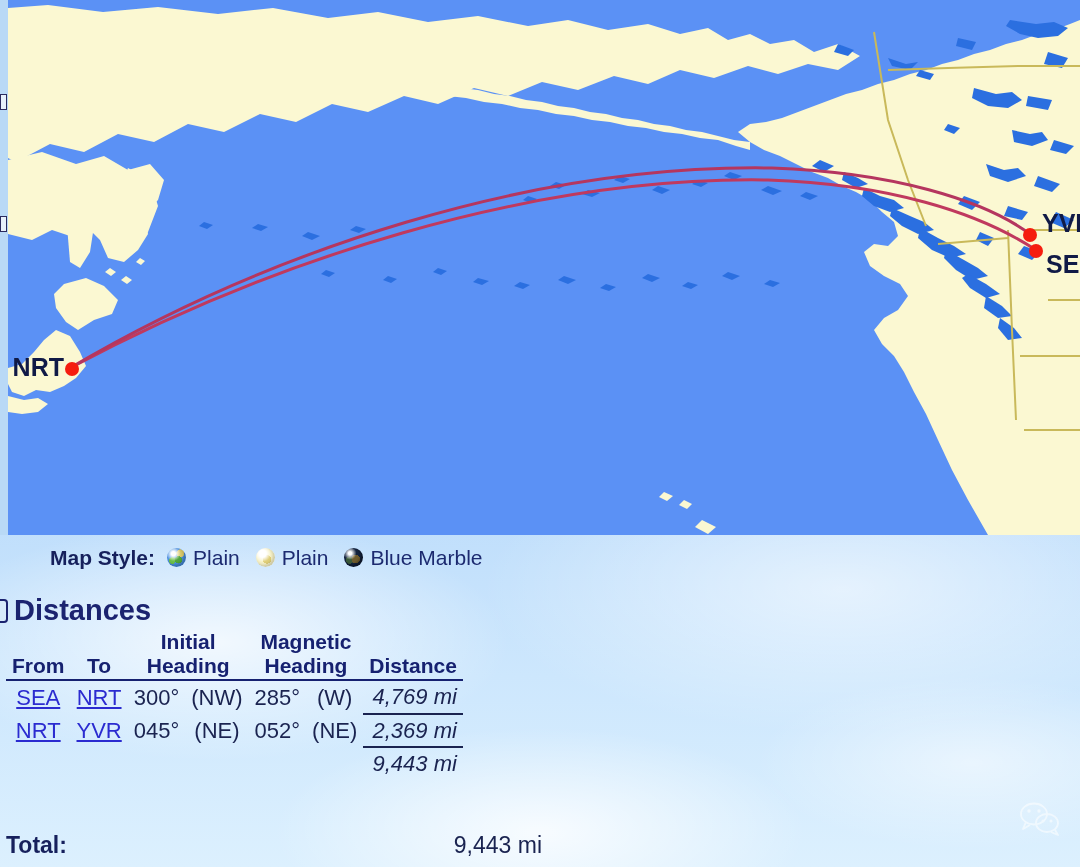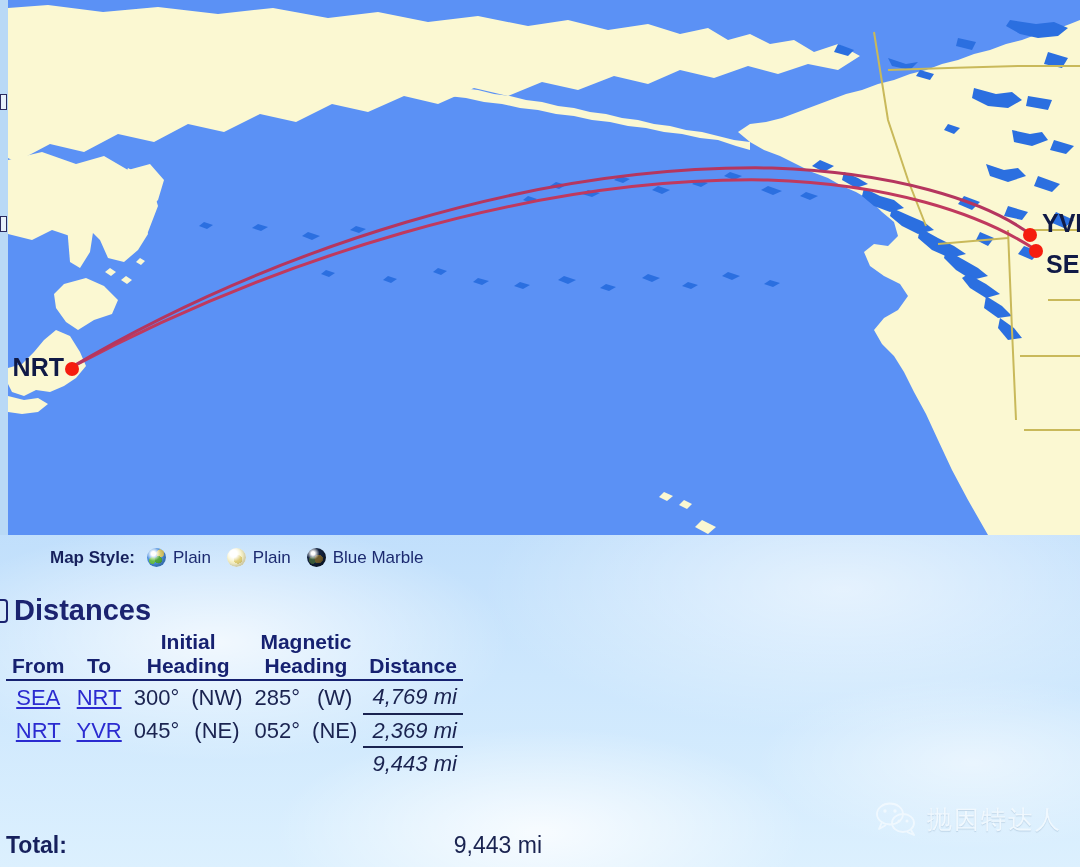--- a/index.html
+++ b/index.html
@@ -53,21 +53,21 @@
     box-sizing: border-box;
   }
 
   
   #mapstyle {
     position: absolute;
     left: 0; top: 535px;
     width: 942px; height: 45px;
     display: flex;
     align-items: center;
-    font-size: 17px;
+    font-size: 21px;
     color: #1b2a6b;
   }
   #mapstyle .label {
     font-weight: bold;
     margin-left: 50px;
     margin-right: 12px;
     color: #16205c;
   }
   .style-opt {
     display: flex;
@@ -448,16 +448,15 @@
         <ellipse cx="29" cy="22" rx="11" ry="9"></ellipse>
         <path d="M37,29 L40,34 L33,31" stroke-linejoin="round"></path>
       </g>
       <g fill="#ffffff">
         <circle cx="11" cy="10" r="1.7"></circle>
         <circle cx="21" cy="10" r="1.7"></circle>
         <circle cx="25" cy="20" r="1.5"></circle>
         <circle cx="33" cy="20" r="1.5"></circle>
       </g>
     </svg>
-    <span class="wtext">抛因特达人</span>
   </div>
 
 </div>
 
 </body></html>

